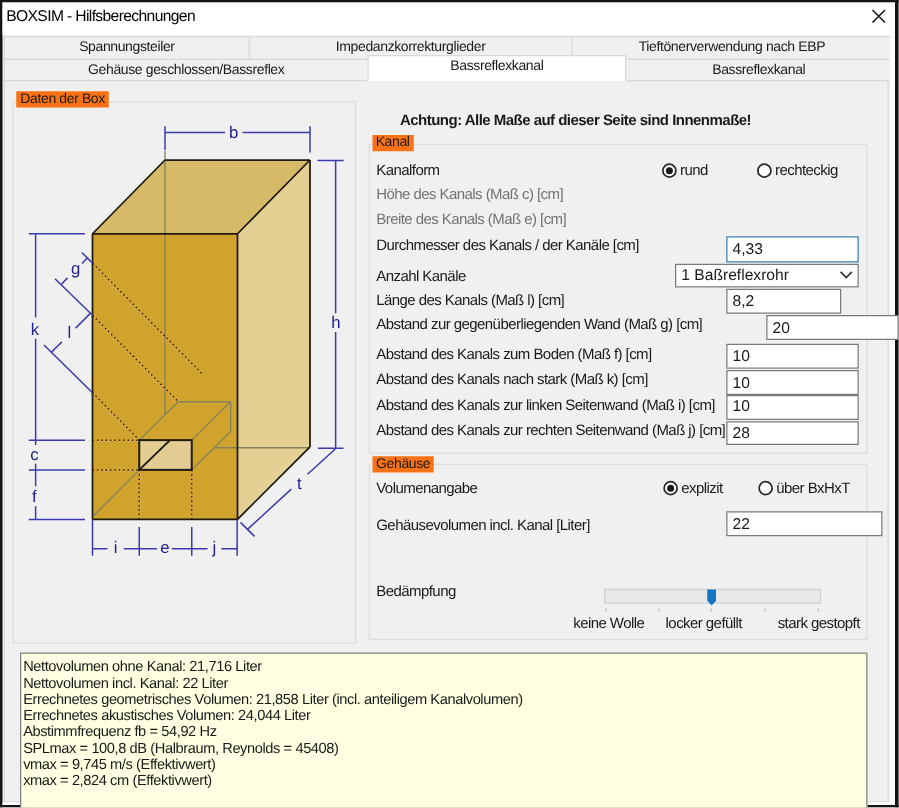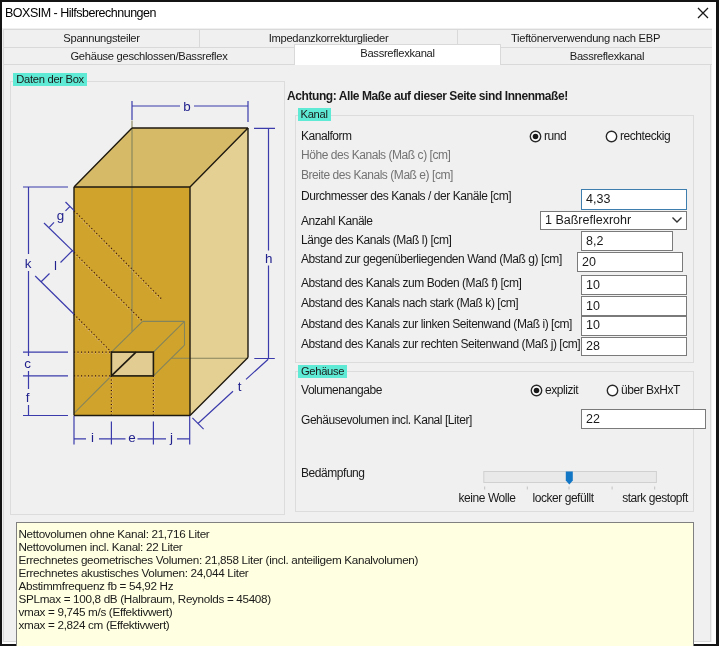--- a/index.html
+++ b/index.html
@@ -4,21 +4,21 @@
 html,body{margin:0;padding:0}
 body{width:719px;height:646px;position:relative;overflow:hidden;
   font-family:"Liberation Sans",sans-serif;background:#f0f0f0;}
 .abs{position:absolute}
 .lbl{position:absolute;font-size:12px;letter-spacing:-0.45px;line-height:15px;white-space:nowrap;color:#1a1a1a}
 .glbl{position:absolute;font-size:12px;letter-spacing:-0.45px;line-height:15px;white-space:nowrap;color:#737373}
 .ctr{transform:translateX(-50%)}
 .inp{position:absolute;background:#fff;border:1px solid #7a7a7a;font-size:12.5px;color:#1a1a1a;
   padding:0 0 0 4px;box-sizing:border-box;white-space:nowrap}
 .grp{position:absolute;border:1px solid #dcdcdc}
-.grplab{position:absolute;font-size:11.2px;letter-spacing:-0.3px;line-height:13px;background:#5eead4;padding:0 3px;color:#1a1a1a;white-space:nowrap}
+.grplab{position:absolute;font-size:11.2px;letter-spacing:-0.3px;line-height:13px;background:#f97316;padding:0 3px;color:#1a1a1a;white-space:nowrap}
 .tab{position:absolute;background:#f0f0f0;border:1px solid #d9d9d9;box-sizing:border-box;
   font-size:11.2px;letter-spacing:-0.3px;color:#1a1a1a;text-align:center}
 </style></head>
 <body>
 
 <div class="abs" style="left:0;top:0;width:719px;height:2px;background:#141414"></div>
 <div class="abs" style="left:0;top:0;width:1.8px;height:646px;background:#141414"></div>
 <div class="abs" style="left:716px;top:0;width:3px;height:646px;background:#141414"></div>
 <div class="abs" style="left:0;top:643.8px;width:719px;height:2.2px;background:#141414"></div>
 
@@ -41,21 +41,21 @@
 
 <div class="tab" style="left:294px;top:44px;width:207px;height:21px;line-height:19px;background:#fff;border-bottom:none;line-height:17px">Bassreflexkanal</div>
 
 <div class="grp" style="left:9.5px;top:80.5px;width:273.5px;height:432.5px"></div>
 <div class="grplab" style="left:13.3px;top:72.5px">Daten der Box</div>
 <div class="grp" style="left:294.5px;top:114.6px;width:397px;height:246.4px"></div>
 <div class="grplab" style="left:297.5px;top:108px">Kanal</div>
 <div class="grp" style="left:294.5px;top:371px;width:397px;height:139px"></div>
 <div class="grplab" style="left:297.9px;top:365.3px">Gehäuse</div>
 
-<div class="lbl" style="left:287px;top:89px;font-weight:bold;letter-spacing:-0.42px">Achtung: Alle Maße auf dieser Seite sind Innenmaße!</div>
+<div class="lbl" style="left:320px;top:89px;font-weight:bold;letter-spacing:-0.42px">Achtung: Alle Maße auf dieser Seite sind Innenmaße!</div>
 
 <div class="lbl" style="left:301px;top:129px">Kanalform</div>
 <div class="glbl" style="left:301px;top:148px">Höhe des Kanals (Maß c) [cm]</div>
 <div class="glbl" style="left:301px;top:168px">Breite des Kanals (Maß e) [cm]</div>
 <div class="lbl" style="left:301px;top:189px">Durchmesser des Kanals / der Kanäle [cm]</div>
 <div class="lbl" style="left:301px;top:214px">Anzahl Kanäle</div>
 <div class="lbl" style="left:301px;top:232.5px">Länge des Kanals (Maß l) [cm]</div>
 <div class="lbl" style="left:301px;top:252px">Abstand zur gegenüberliegenden Wand (Maß g) [cm]</div>
 <div class="lbl" style="left:301px;top:276px">Abstand des Kanals zum Boden (Maß f) [cm]</div>
 <div class="lbl" style="left:301px;top:296px">Abstand des Kanals nach stark (Maß k) [cm]</div>
@@ -71,21 +71,21 @@
  <circle cx="6.5" cy="6.5" r="5.2" fill="#fff" stroke="#2a2a2a" stroke-width="1.4"></circle>
 </svg>
 <div class="lbl" style="left:620px;top:129px">rechteckig</div>
 
 <div class="inp" style="left:581px;top:189px;width:106px;height:21px;line-height:19px;border-color:#3d7eaf">4,33</div>
 <div class="inp" style="left:540px;top:210.5px;width:147px;height:19.5px;line-height:17.5px">1 Baßreflexrohr</div>
 <svg class="abs" style="left:670px;top:215px" width="14" height="10" viewBox="0 0 14 10">
  <path d="M2.5 2.5 L7 7 L11.5 2.5" stroke="#333" stroke-width="1.4" fill="none"></path>
 </svg>
 <div class="inp" style="left:581px;top:231px;width:92px;height:20px;line-height:18px">8,2</div>
-<div class="inp" style="left:577px;top:251.5px;width:106px;height:20px;line-height:18px">20</div>
+<div class="inp" style="left:613px;top:251.5px;width:106px;height:20px;line-height:18px">20</div>
 <div class="inp" style="left:581px;top:275px;width:106px;height:20px;line-height:18px">10</div>
 <div class="inp" style="left:581px;top:295.5px;width:106px;height:20px;line-height:18px">10</div>
 <div class="inp" style="left:581px;top:316px;width:106px;height:19.5px;line-height:17.5px">10</div>
 <div class="inp" style="left:581px;top:336.5px;width:106px;height:19px;line-height:17px">28</div>
 
 <div class="lbl" style="left:301px;top:382.5px">Volumenangabe</div>
 <svg class="abs" style="left:530px;top:384px" width="13" height="13" viewBox="0 0 13 13">
  <circle cx="6.5" cy="6.5" r="5.2" fill="#fff" stroke="#2a2a2a" stroke-width="1.4"></circle>
  <circle cx="6.5" cy="6.5" r="2.8" fill="#1a1a1a"></circle>
 </svg>

